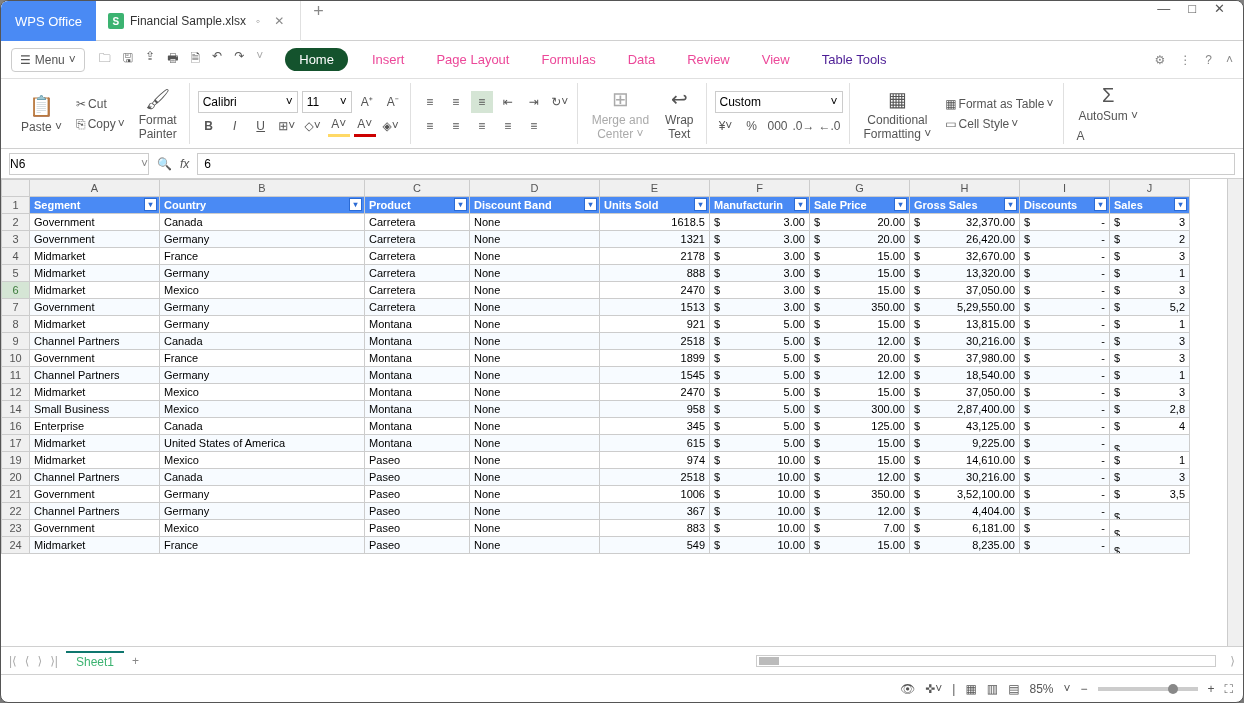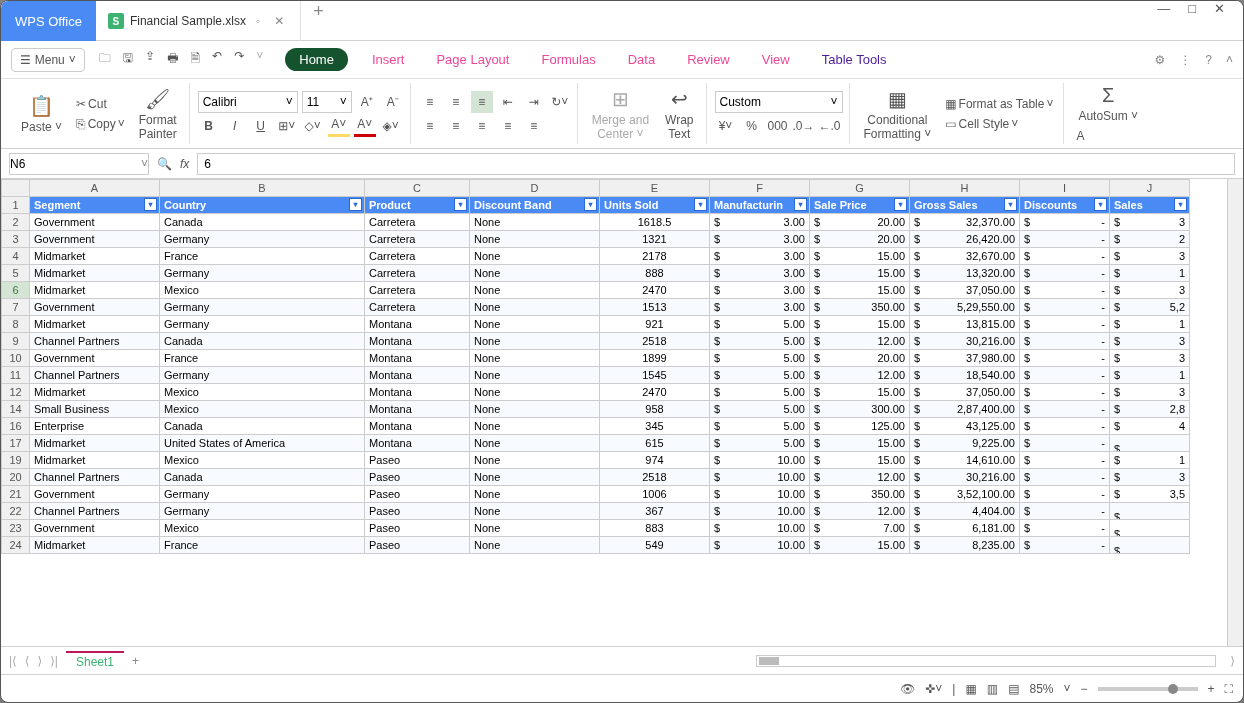--- a/index.html
+++ b/index.html
@@ -42,26 +42,26 @@
 .sheet-scroll{flex:1;overflow:auto}
 table.sheet{border-collapse:collapse;table-layout:fixed}
 table.sheet th,table.sheet td{border:1px solid #ccc;height:17px;font-size:11px;padding:0 4px;overflow:hidden;white-space:nowrap;text-overflow:clip}
 table.sheet th{background:#f0f0f0;font-weight:normal;color:#555;text-align:center}
 table.sheet th.rowh{width:28px;text-align:center;background:#f0f0f0}
 table.sheet th.rowh.sel{background:#d5e5d5;color:#3a7a3a}
 .hdr-row td{background:#4a8af4;color:#fff;font-weight:bold;position:relative}
 .filter-icon{position:absolute;right:2px;top:1px;width:13px;height:13px;background:#fff;border:1px solid #2a6ad4;font-size:8px;color:#2a6ad4;display:flex;align-items:center;justify-content:center}
 .data-row td{background:#fff}
 .data-row:nth-child(odd) td{background:#f7fbff}
-td.num{text-align:center}
+td.num{text-align:right}
 td.cur{text-align:right;position:relative;padding-left:14px}
 td.cur::before{content:"$";position:absolute;left:4px}
 .sheettabs{height:28px;display:flex;align-items:center;border-top:1px solid #d0d0d0;padding:0 8px;gap:8px}
 .sheettabs .nav{color:#aaa;cursor:pointer}
-.sheet-tab{padding:2px 10px;color:#3cb371;cursor:pointer;border-top:2px solid #be185d}
+.sheet-tab{padding:2px 10px;color:#3cb371;cursor:pointer;border-top:2px solid #0f766e}
 .plus{color:#888;cursor:pointer}
 .mini-scroll{margin-left:auto;width:460px;height:12px;border:1px solid #ccc;position:relative}
 .mini-scroll .thumb{position:absolute;left:2px;width:20px;top:1px;bottom:1px;background:#bbb}
 .statusbar{height:28px;display:flex;align-items:center;border-top:1px solid #d0d0d0;padding:0 10px;gap:10px;color:#555}
 .statusbar .right{margin-left:auto;display:flex;align-items:center;gap:10px}
 .zoom-slider{width:100px;height:4px;background:#ccc;position:relative}
 .zoom-slider .knob{position:absolute;width:10px;height:10px;border-radius:50%;background:#888;top:-3px;left:70%}
 .vscroll-placeholder{width:16px;background:#f0f0f0;border-left:1px solid #ccc}
 .colA{width:130px}.colB{width:205px}.colC{width:105px}.colD{width:130px}.colE{width:110px}.colF{width:100px}.colG{width:100px}.colH{width:110px}.colI{width:90px}.colJ{width:80px}
 .dim{color:#aaa}

